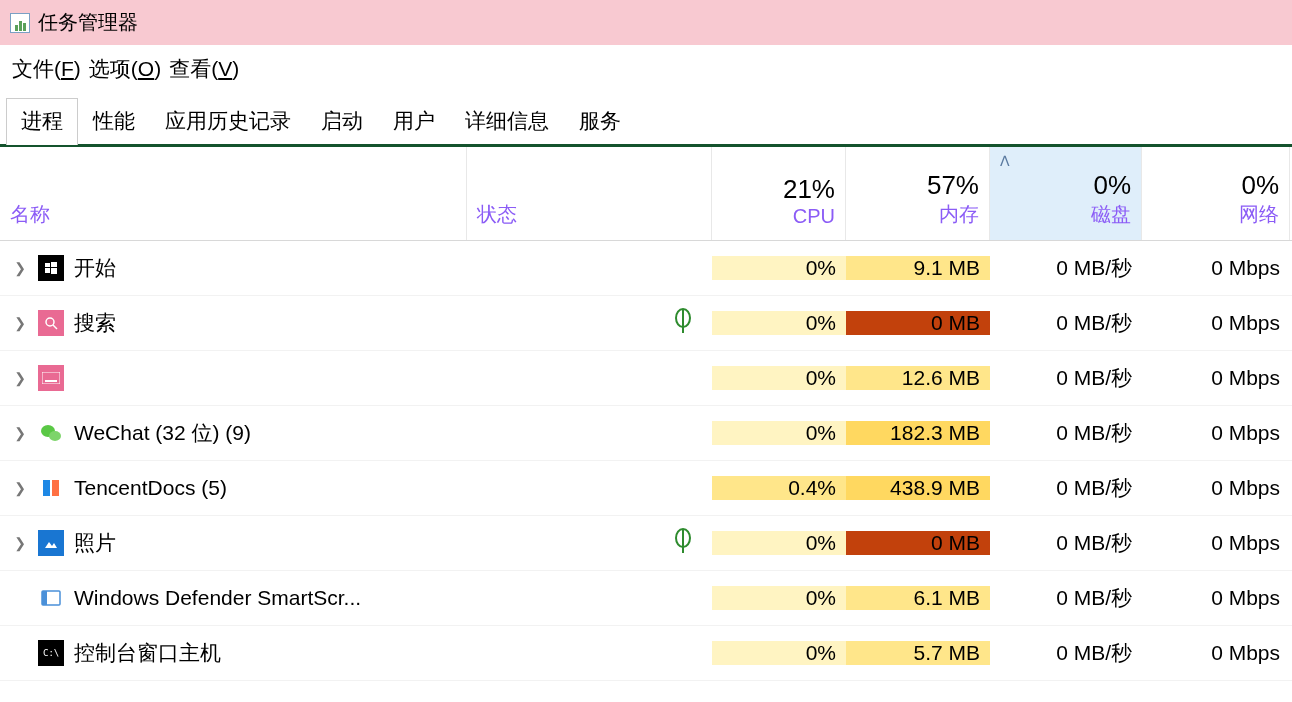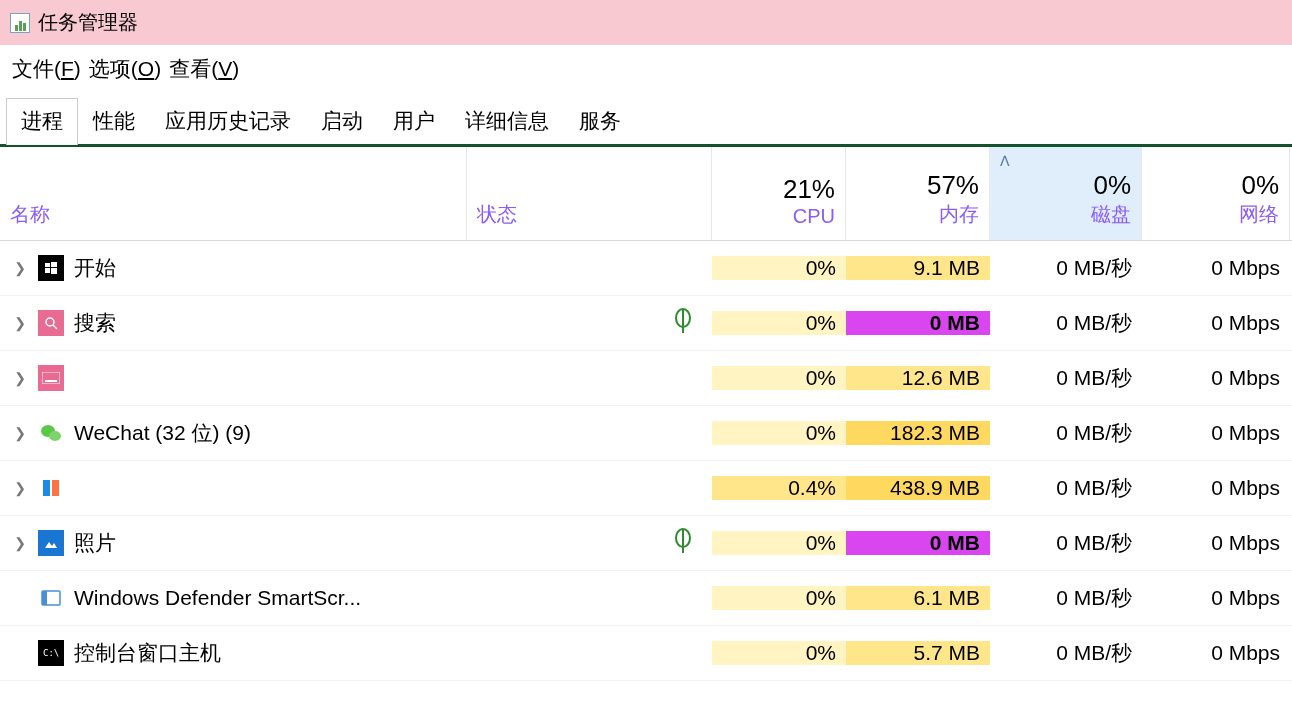--- a/index.html
+++ b/index.html
@@ -134,21 +134,21 @@
     text-overflow: ellipsis;
   }
   .cell.status { width: 245px; display:flex; align-items:center; justify-content:flex-end; padding-right:18px;}
   .cell.num {
     text-align: right;
     font-size: 21px;
   }
   .cell.cpu { width: 134px; background: #fff4c2; }
   .cell.cpu.hl { background: #ffe68a; }
   .cell.mem { width: 144px; background: #ffe68a; }
-  .cell.mem.zero { background: #d946ef; font-weight: bold; }
+  .cell.mem.zero { background: #c2410c; }
   .cell.mem.hi { background: #ffd860; }
   .cell.disk { width: 152px; }
   .cell.net { width: 148px; }
 </style>
 </head>
 <body>
 
 <div class="titlebar">
   <span class="app-icon">
     <span class="bar" style="height:6px"></span>
@@ -277,20 +277,21 @@
     </div>
     <div class="row">
       <div class="cell name">
         <span class="expander" style="transform: none; color: rgb(119, 119, 119);">❯</span>
         <span class="proc-icon" style="background: rgb(255, 255, 255);">
           <svg width="22" height="22" viewBox="0 0 22 22">
             <rect x="3" y="3" width="7" height="16" fill="#1e88e5"></rect>
             <rect x="12" y="3" width="7" height="16" fill="#ff7043"></rect>
           </svg>
         </span>
+        <span class="proc-name">TencentDocs (5)</span>
       </div>
       <div class="cell status"></div>
       <div class="cell num cpu hl">0.4%</div>
       <div class="cell num mem hi">438.9 MB</div>
       <div class="cell num disk">0 MB/秒</div>
       <div class="cell num net">0 Mbps</div>
     </div>
     <div class="row">
       <div class="cell name">
         <span class="expander" style="transform: none; color: rgb(119, 119, 119);">❯</span>

